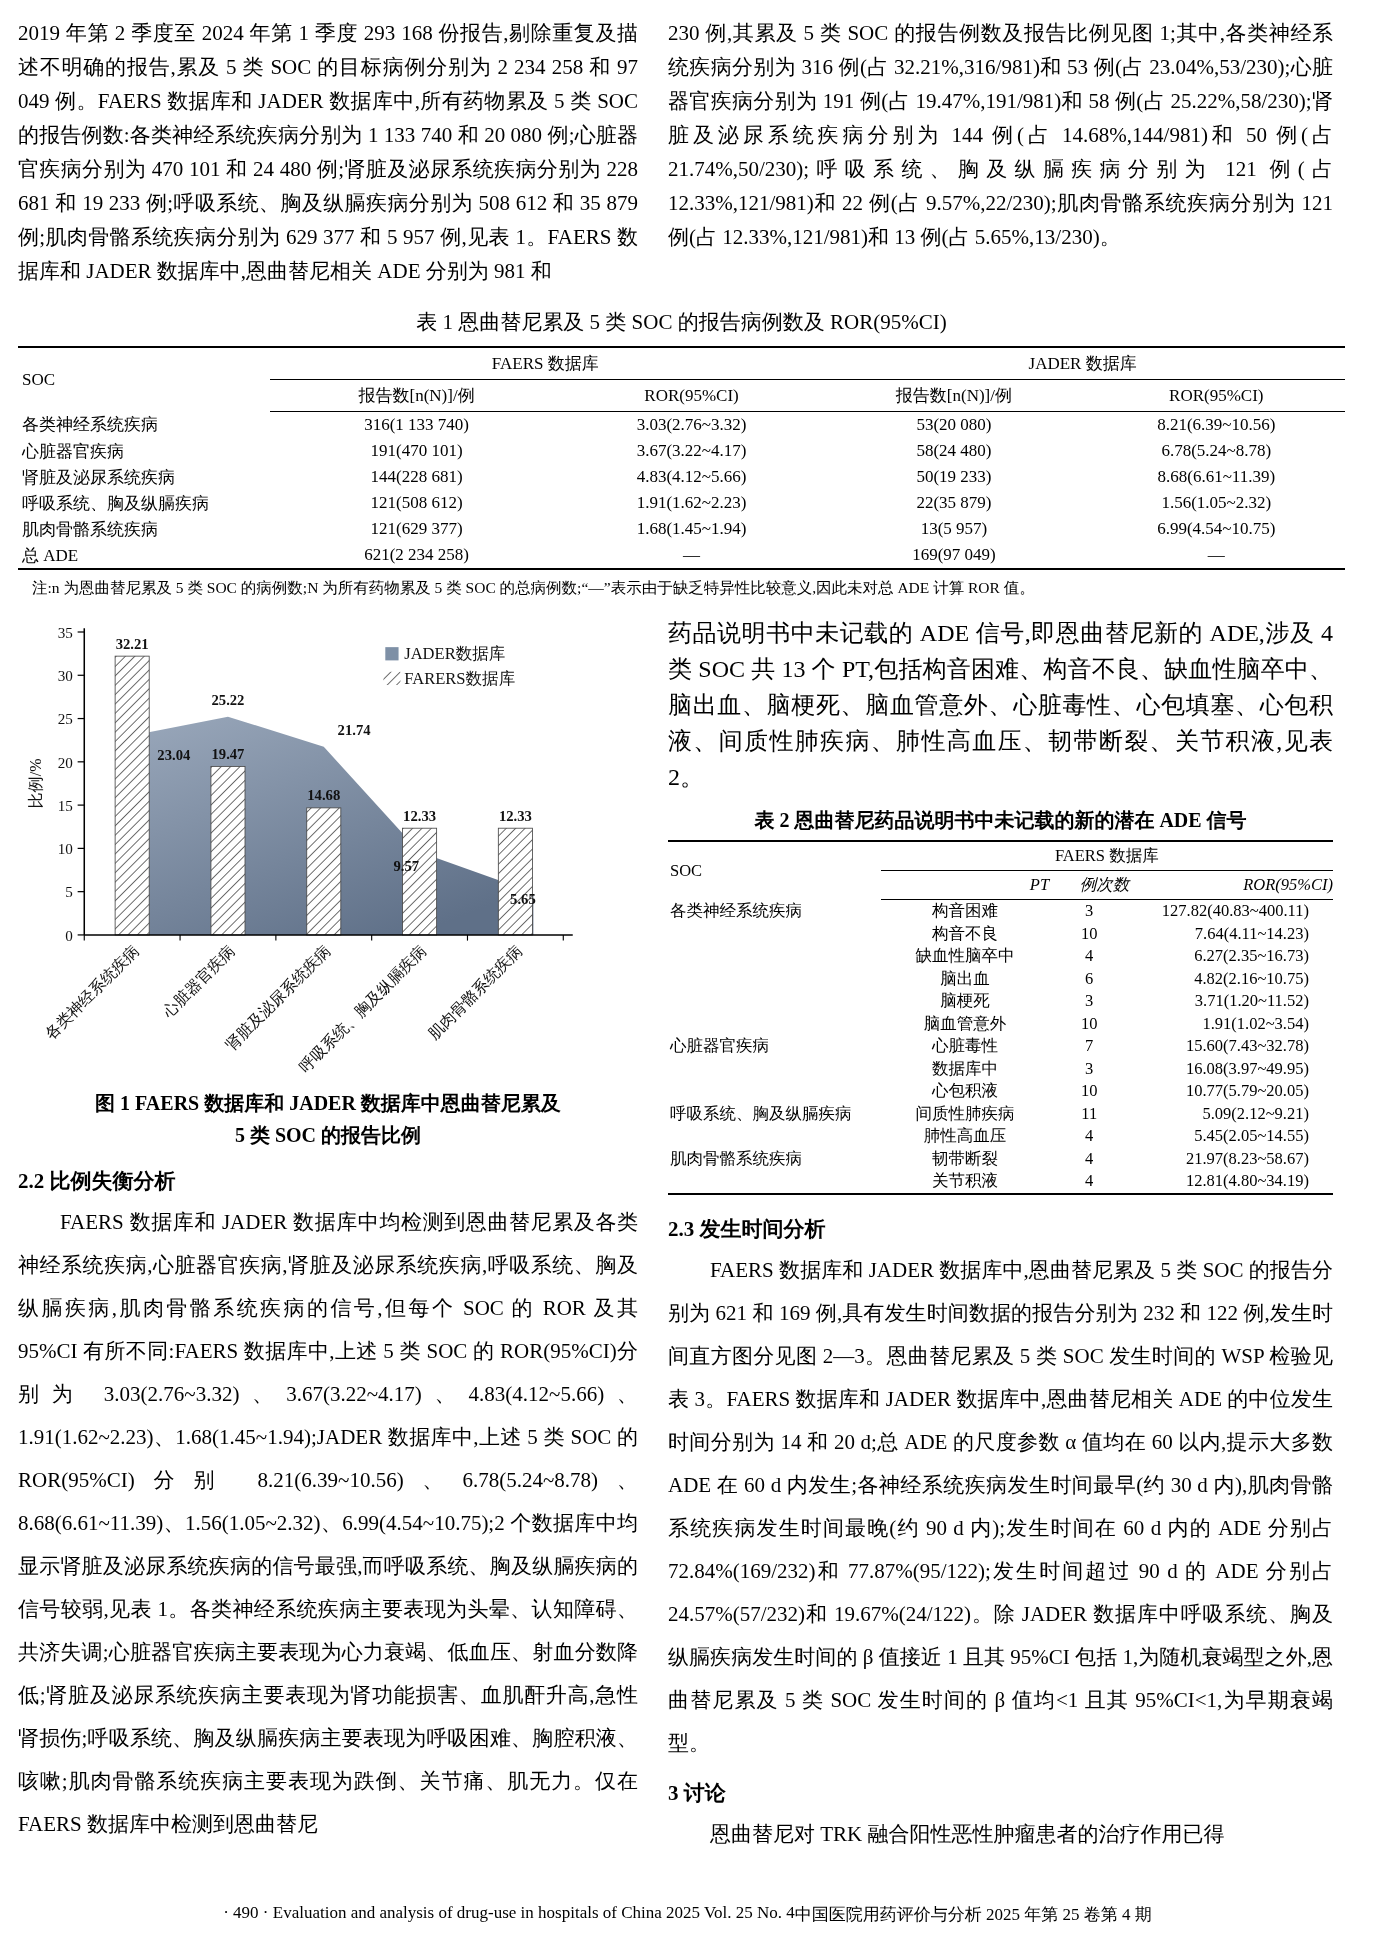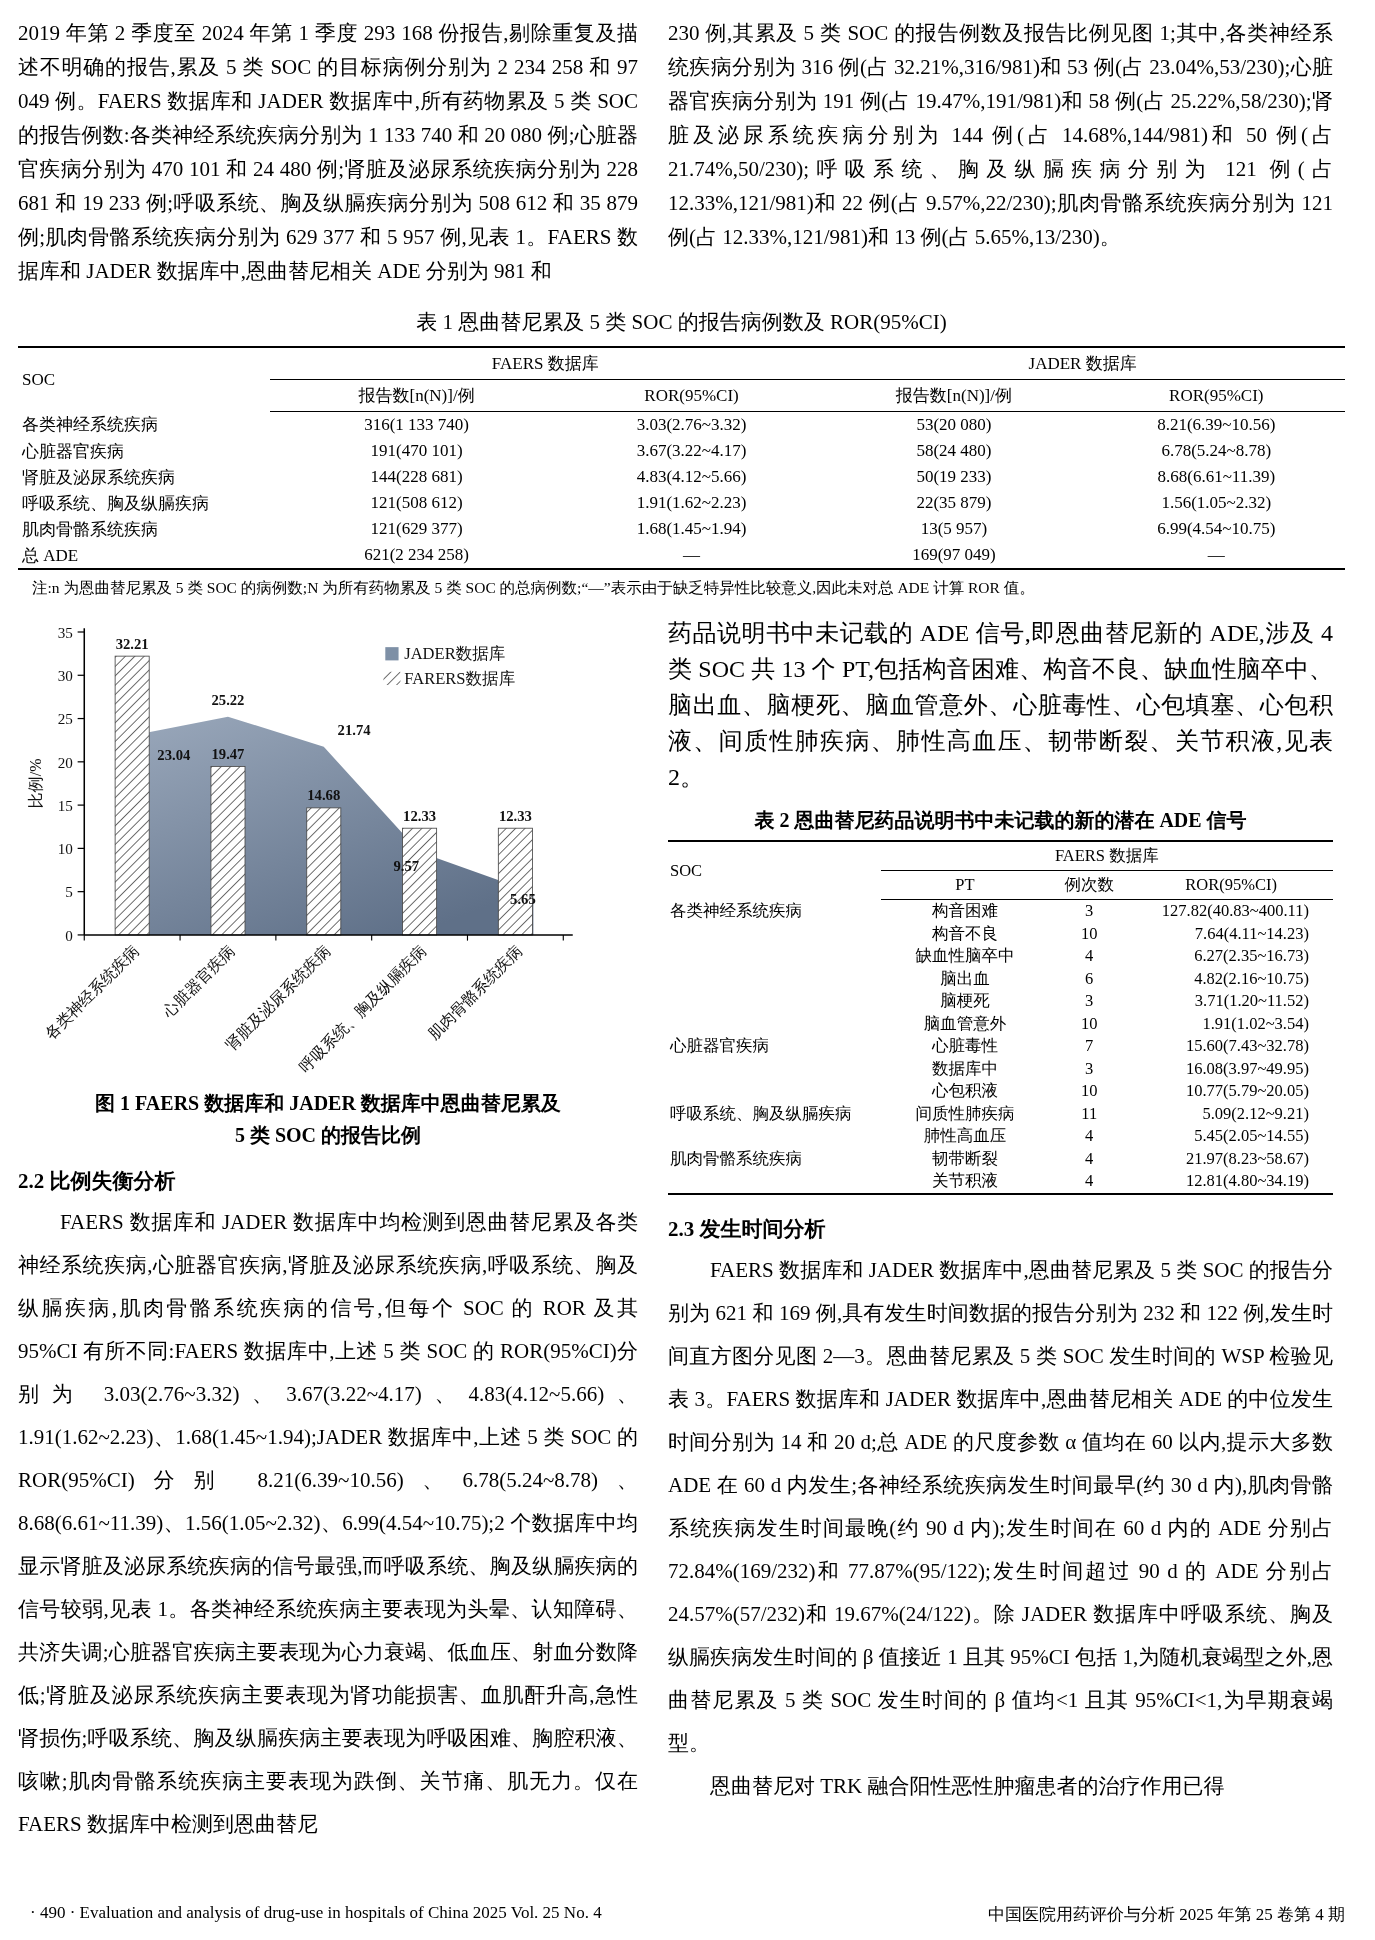--- a/index.html
+++ b/index.html
@@ -27,26 +27,26 @@
   .tbl1 th.soch{text-align:left;vertical-align:middle;padding-left:4px;}
   .tbl1 td{text-align:center;height:26px;padding:0 4px;}
   .tbl1 td.soc{text-align:left;padding-left:4px;}
   .note{font-size:15.5px;line-height:22px;margin-top:7px;padding-left:14px;}
   .figwrap{margin-top:4px;}
   .figcap{font-size:20px;font-weight:bold;text-align:center;line-height:32px;margin-top:6px;}
   .h2{font-size:21px;font-weight:bold;margin:16px 0 6px;}
   .tbl2{width:100%;border-top:2.2px solid #000;border-bottom:2.2px solid #000;font-size:16.5px;}
   .tbl2 th{font-weight:normal;}
   .tbl2 th.grp{border-bottom:1.4px solid #000;padding:3px 0;text-align:center;}
-  .tbl2 tr.sub th{border-bottom:1.4px solid #000;padding:3px 0;text-align:center;}
+  .tbl2 tr.sub th{border-bottom:1.4px solid #000;padding:3px 0;text-align:right;font-style:italic;}
   .tbl2 th.soch{text-align:left;vertical-align:middle;padding-left:2px;}
   .tbl2 td{height:22.5px;text-align:center;padding:0 2px;}
   .tbl2 td.soc{text-align:left;padding-left:2px;}
   .tbl2 td.ror{text-align:right;padding-right:24px;}
-  .footer{position:absolute;left:30px;right:30px;bottom:14px;display:flex;justify-content:space-between;font-size:17px;margin-top:45px;}
+  .footer{position:absolute;left:30px;right:30px;bottom:14px;display:flex;justify-content:center;font-size:17px;margin-top:45px;}
 </style>
 </head>
 <body>
 
 <div class="page">
 
   <div class="cols">
     <div class="colL">
       <p class="toppara">2019 年第 2 季度至 2024 年第 1 季度 293 168 份报告,剔除重复及描述不明确的报告,累及 5 类 SOC 的目标病例分别为 2 234 258 和 97 049 例。FAERS 数据库和 JADER 数据库中,所有药物累及 5 类 SOC 的报告例数:各类神经系统疾病分别为 1 133 740 和 20 080 例;心脏器官疾病分别为 470 101 和 24 480 例;肾脏及泌尿系统疾病分别为 228 681 和 19 233 例;呼吸系统、胸及纵膈疾病分别为 508 612 和 35 879 例;肌肉骨骼系统疾病分别为 629 377 和 5 957 例,见表 1。FAERS 数据库和 JADER 数据库中,恩曲替尼相关 ADE 分别为 981 和</p>
     </div>
@@ -300,20 +300,21 @@
             <td>关节积液</td>
             <td>4</td>
             <td class="ror">12.81(4.80~34.19)</td>
           </tr>
         </tbody>
       </table>
 
       <div class="h2" style="margin-top:20px">2.3  发生时间分析</div>
       <p class="loose indent">FAERS 数据库和 JADER 数据库中,恩曲替尼累及 5 类 SOC 的报告分别为 621 和 169 例,具有发生时间数据的报告分别为 232 和 122 例,发生时间直方图分见图 2—3。恩曲替尼累及 5 类 SOC 发生时间的 WSP 检验见表 3。FAERS 数据库和 JADER 数据库中,恩曲替尼相关 ADE 的中位发生时间分别为 14 和 20 d;总 ADE 的尺度参数 α 值均在 60 以内,提示大多数 ADE 在 60 d 内发生;各神经系统疾病发生时间最早(约 30 d 内),肌肉骨骼系统疾病发生时间最晚(约 90 d 内);发生时间在 60 d 内的 ADE 分别占 72.84%(169/232)和 77.87%(95/122);发生时间超过 90 d 的 ADE 分别占 24.57%(57/232)和 19.67%(24/122)。除 JADER 数据库中呼吸系统、胸及纵膈疾病发生时间的 β 值接近 1 且其 95%CI 包括 1,为随机衰竭型之外,恩曲替尼累及 5 类 SOC 发生时间的 β 值均&lt;1 且其 95%CI&lt;1,为早期衰竭型。</p>
 
+      <div class="h2" style="margin-top:14px">3  讨论</div>
       <p class="loose indent">恩曲替尼对 TRK 融合阳性恶性肿瘤患者的治疗作用已得</p>
     </div>
   </div>
 </div>
 
 <div class="footer">
   <span>· 490 ·   Evaluation and analysis of drug-use in hospitals of China 2025 Vol. 25 No. 4</span>
   <span>中国医院用药评价与分析   2025 年第 25 卷第 4 期</span>
 </div>
 

